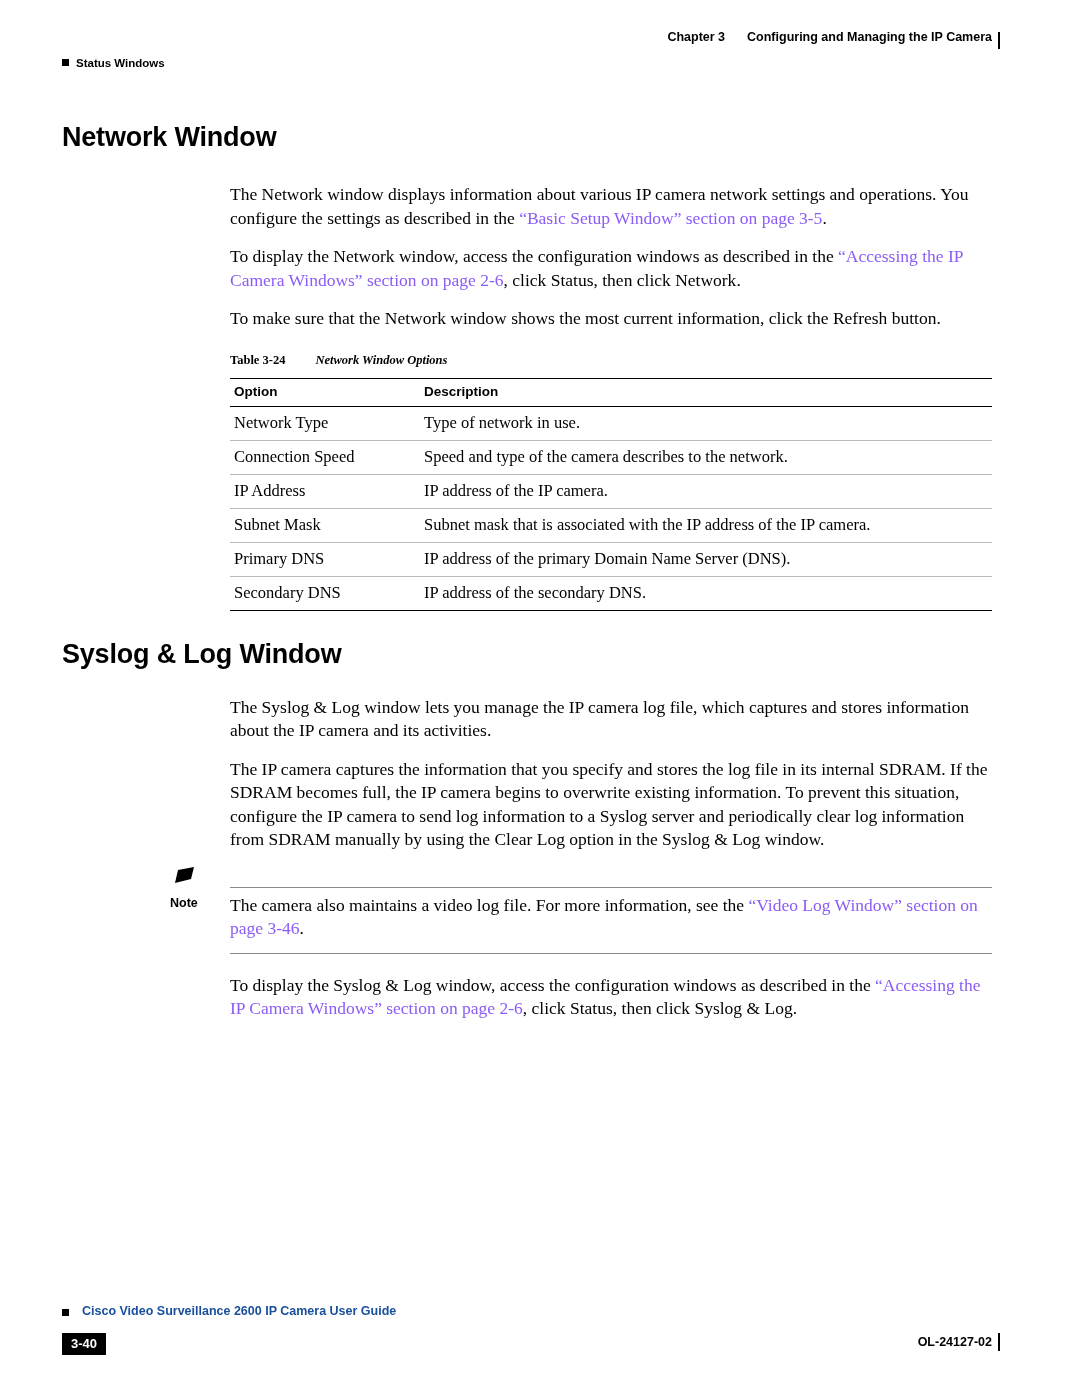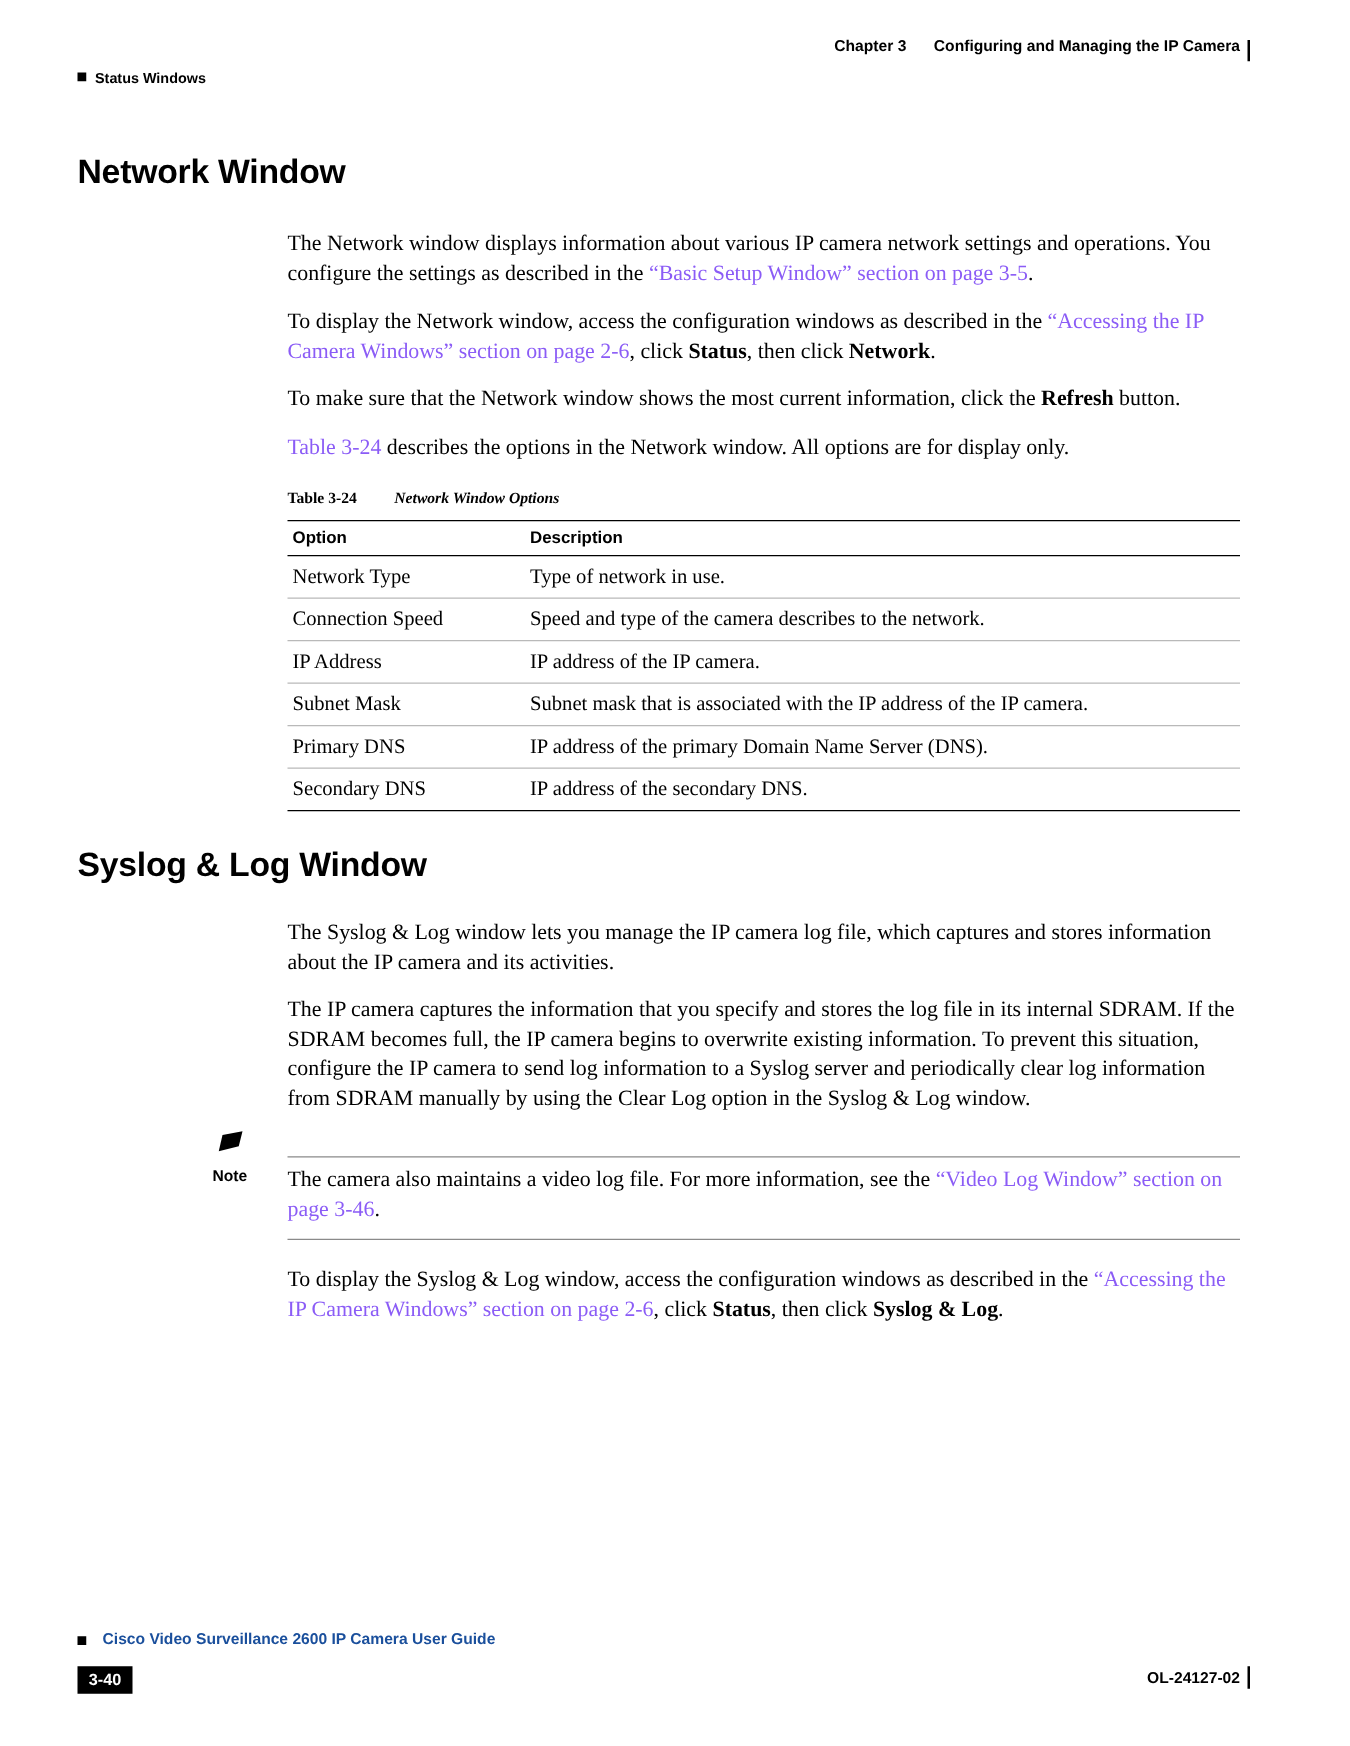--- a/index.html
+++ b/index.html
@@ -90,21 +90,21 @@
   p.para {
     font-size: 17.5px;
     line-height: 23.5px;
     margin: 0 0 15px 0;
     text-align: left;
   }
   .xref {
     color: #8b5cf6;
   }
   .bold {
-    font-weight: bold;
+    font-weight: normal;
   }
 
   
   .table-wrap {
     margin-left: 168px;
     width: 762px;
     margin-top: 22px;
   }
   .table-caption {
     font-family: Liberation Serif, serif;
@@ -264,21 +264,20 @@
 
   <h1 class="section-title">Network Window</h1>
 
   <div class="body-block">
     <p class="para">The Network window displays information about various IP camera network settings and operations. You configure the settings as described in the <span class="xref">“Basic Setup Window” section on page 3-5</span>.</p>
 
     <p class="para">To display the Network window, access the configuration windows as described in the <span class="xref">“Accessing the IP Camera Windows” section on page 2-6</span>, click <span class="bold">Status</span>, then click <span class="bold">Network</span>.</p>
 
     <p class="para">To make sure that the Network window shows the most current information, click the <span class="bold">Refresh</span> button.</p>
 
-    <p class="para"><span class="xref">Table 3-24</span> describes the options in the Network window. All options are for display only.</p>
   </div>
 
   <div class="table-wrap">
     <div class="table-caption">
       <span class="tnum">Table 3-24</span><span>Network Window Options</span>
     </div>
     <table class="opt-table">
       <colgroup>
           <col class="c1">
           <col class="c2">

